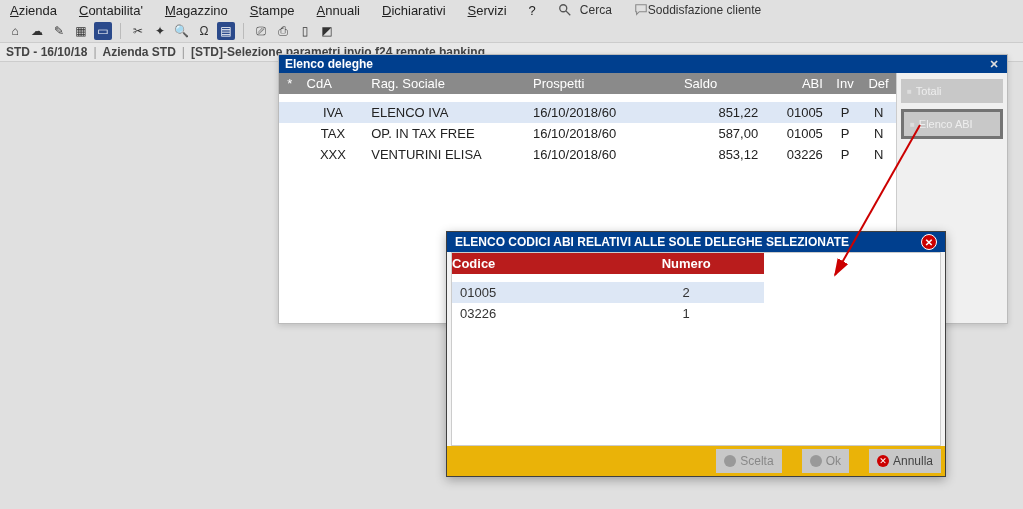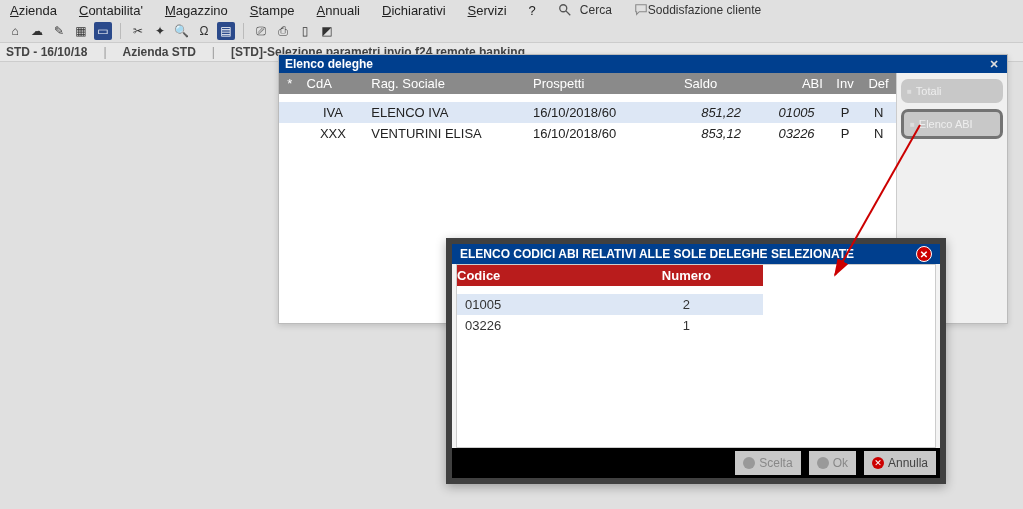--- a/index.html
+++ b/index.html
@@ -13,60 +13,60 @@
   .menubar .satisfaction { display: inline-flex; align-items: center; gap: 0; cursor: pointer; }
   .menubar svg { width: 14px; height: 14px; }
 
   
   .toolbar { display: flex; align-items: center; gap: 4px; padding: 2px 6px; height: 22px; background: #e0e0e0; }
   .toolbar .tb-btn { width: 18px; height: 18px; display: inline-flex; align-items: center; justify-content: center; cursor: pointer; font-size: 12px; color: #333; }
   .toolbar .tb-btn.dark { background: #2b4a8b; color: #fff; border-radius: 2px; }
   .toolbar .sep { width: 1px; height: 16px; background: #bbb; margin: 0 4px; }
 
   
-  .breadcrumb { padding: 2px 6px; height: 20px; display: flex; align-items: center; gap: 16px; background: #e8e8e8; border-top: 1px solid #ccc; border-bottom: 1px solid #ccc; font-weight: bold; color: #444; }
+  .breadcrumb { padding: 2px 6px; height: 20px; display: flex; align-items: center; gap: 6px; background: #e8e8e8; border-top: 1px solid #ccc; border-bottom: 1px solid #ccc; font-weight: bold; color: #444; }
   .breadcrumb span { white-space: nowrap; }
   .breadcrumb .divider { color: #999; font-weight: normal; }
 
   
   .window { position: absolute; left: 278px; top: 54px; width: 730px; height: 270px; background: #0f172a; border: 1px solid #bbb; box-shadow: 0 2px 6px rgba(0,0,0,0.15); }
   .window .titlebar { background: #003f8e; color: #fff; font-size: 12px; font-weight: bold; padding: 2px 6px; display: flex; align-items: center; justify-content: space-between; height: 18px; }
   .titlebar .close-x { width: 14px; height: 14px; display: inline-flex; align-items: center; justify-content: center; cursor: pointer; color: #ddd; font-size: 11px; }
 
   .win-body { display: flex; height: calc(100% - 18px); }
   .left-pane { flex: 1; background: #fff; border-right: 1px solid #ccc; }
   .right-pane { width: 110px; background: #f0f0f0; display: flex; flex-direction: column; gap: 6px; padding: 6px 4px; }
 
-  .right-btn { background: #c8c8c8; color: #eee; font-size: 11px; padding: 6px 6px; cursor: default; display: flex; align-items: center; gap: 4px; border-radius: 7px; }
+  .right-btn { background: #c8c8c8; color: #eee; font-size: 11px; padding: 6px 6px; cursor: default; display: flex; align-items: center; gap: 4px; }
   .right-btn::before { content: "■"; font-size: 8px; color: #ddd; }
   .right-btn.highlight { border: 3px solid #737373; }
 
   
   table.grid { width: 100%; border-collapse: collapse; font-size: 13px; }
   table.grid thead th { background: #8a8a8a; color: #fff; font-weight: normal; padding: 3px 6px; text-align: left; font-size: 13px; }
   table.grid thead th.center { text-align: center; }
   table.grid tbody td { padding: 3px 6px; color: #222; }
   table.grid tbody tr.spacer td { height: 8px; background: #fff; }
   table.grid tbody tr.sel td { background: #dde7f5; }
-  table.grid td.right { text-align: center; font-style: italic; }
+  table.grid td.right { text-align: right; }
   table.grid td.center { text-align: center; }
 
   
-  .popup { position: absolute; left: 446px; top: 238px; width: 500px; height: 246px; background: #f3f3f3; border: 6px solid #404040; box-shadow: 0 3px 10px rgba(0,0,0,0.3); }
+  .popup { position: absolute; left: 446px; top: 231px; width: 500px; height: 246px; background: #f3f3f3; border: 1px solid #404040; box-shadow: 0 3px 10px rgba(0,0,0,0.3); }
   .popup .titlebar2 { background: #003f8e; color: #fff; font-size: 12px; font-weight: bold; padding: 3px 8px; display: flex; align-items: center; justify-content: space-between; height: 20px; }
   .popup .titlebar2 .close-btn { width: 16px; height: 16px; background: #c00; border-radius: 50%; color: #fff; font-size: 10px; display: inline-flex; align-items: center; justify-content: center; cursor: pointer; border: 1px solid #fff; }
   .popup-body { padding: 0; height: calc(100% - 20px - 30px); background: #fff; margin: 0 4px; border: 1px solid #ccc; }
   .popup table.grid2 { width: 64%; border-collapse: collapse; font-size: 13px; }
   .popup table.grid2 thead th { background: #b91c1c; color: #fff; font-weight: bold; padding: 3px 0; text-align: left; }
   .popup table.grid2 tbody tr.spacer td { height: 8px; }
   .popup table.grid2 tbody td { padding: 3px 8px; }
   .popup table.grid2 tbody td.center { text-align: center; }
   .popup table.grid2 tbody tr.sel td { background: #dde7f5; }
 
-  .popup-footer { height: 30px; display: flex; justify-content: flex-end; align-items: center; gap: 8px; padding: 0 4px; background: #000000; }
+  .popup-footer { height: 30px; display: flex; justify-content: flex-end; align-items: center; gap: 20px; padding: 0 4px; background: #eab308; }
   .popup-footer .fbtn { background: #c8c8c8; color: #888; font-size: 12px; padding: 5px 8px; display: inline-flex; align-items: center; gap: 4px; cursor: pointer; }
   .popup-footer .fbtn.active { color: #444; }
   .popup-footer .fbtn .bullet { width: 12px; height: 12px; border-radius: 50%; background: #999; display: inline-block; }
   .popup-footer .fbtn.cancel .bullet { background: #c00; color:#fff; font-size:9px; display:inline-flex; align-items:center; justify-content:center; }
 
   
   .arrow-overlay { position: absolute; left: 820px; top: 120px; pointer-events: none; }
 </style>
 </head>
 <body>
@@ -151,20 +151,30 @@
             <td class="center">IVA</td>
             <td>ELENCO IVA</td>
             <td>16/10/2018/60</td>
             <td class="right">851,22</td>
             <td class="right">01005</td>
             <td class="center">P</td>
             <td class="center">N</td>
           </tr>
           <tr>
             <td></td>
+            <td class="center">TAX</td>
+            <td>OP. IN TAX FREE</td>
+            <td>16/10/2018/60</td>
+            <td class="right">587,00</td>
+            <td class="right">01005</td>
+            <td class="center">P</td>
+            <td class="center">N</td>
+          </tr>
+          <tr>
+            <td></td>
             <td class="center">XXX</td>
             <td>VENTURINI ELISA</td>
             <td>16/10/2018/60</td>
             <td class="right">853,12</td>
             <td class="right">03226</td>
             <td class="center">P</td>
             <td class="center">N</td>
           </tr>
         </tbody>
       </table>

